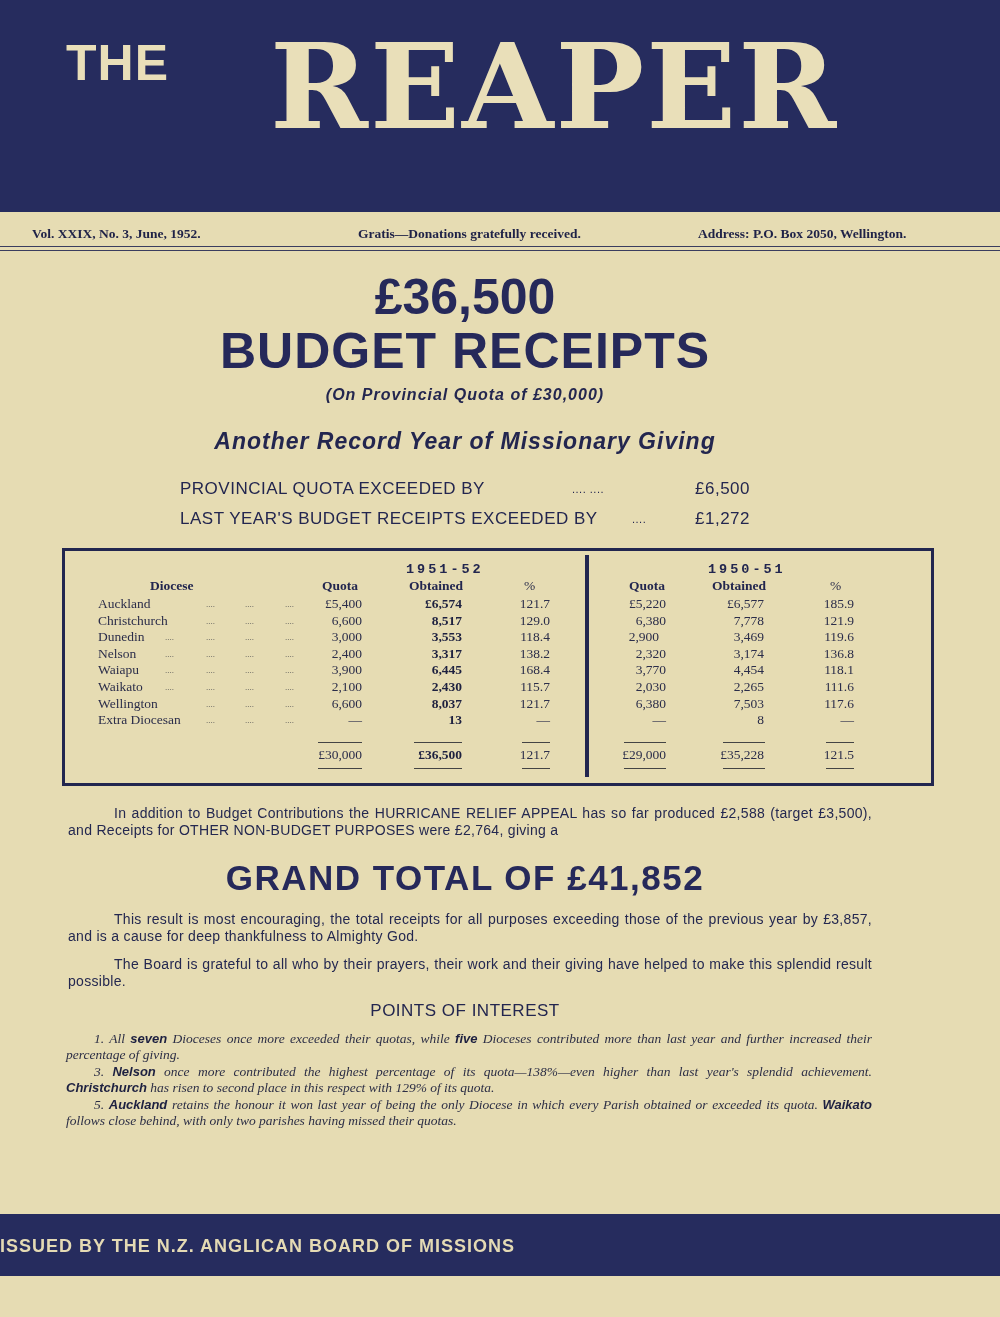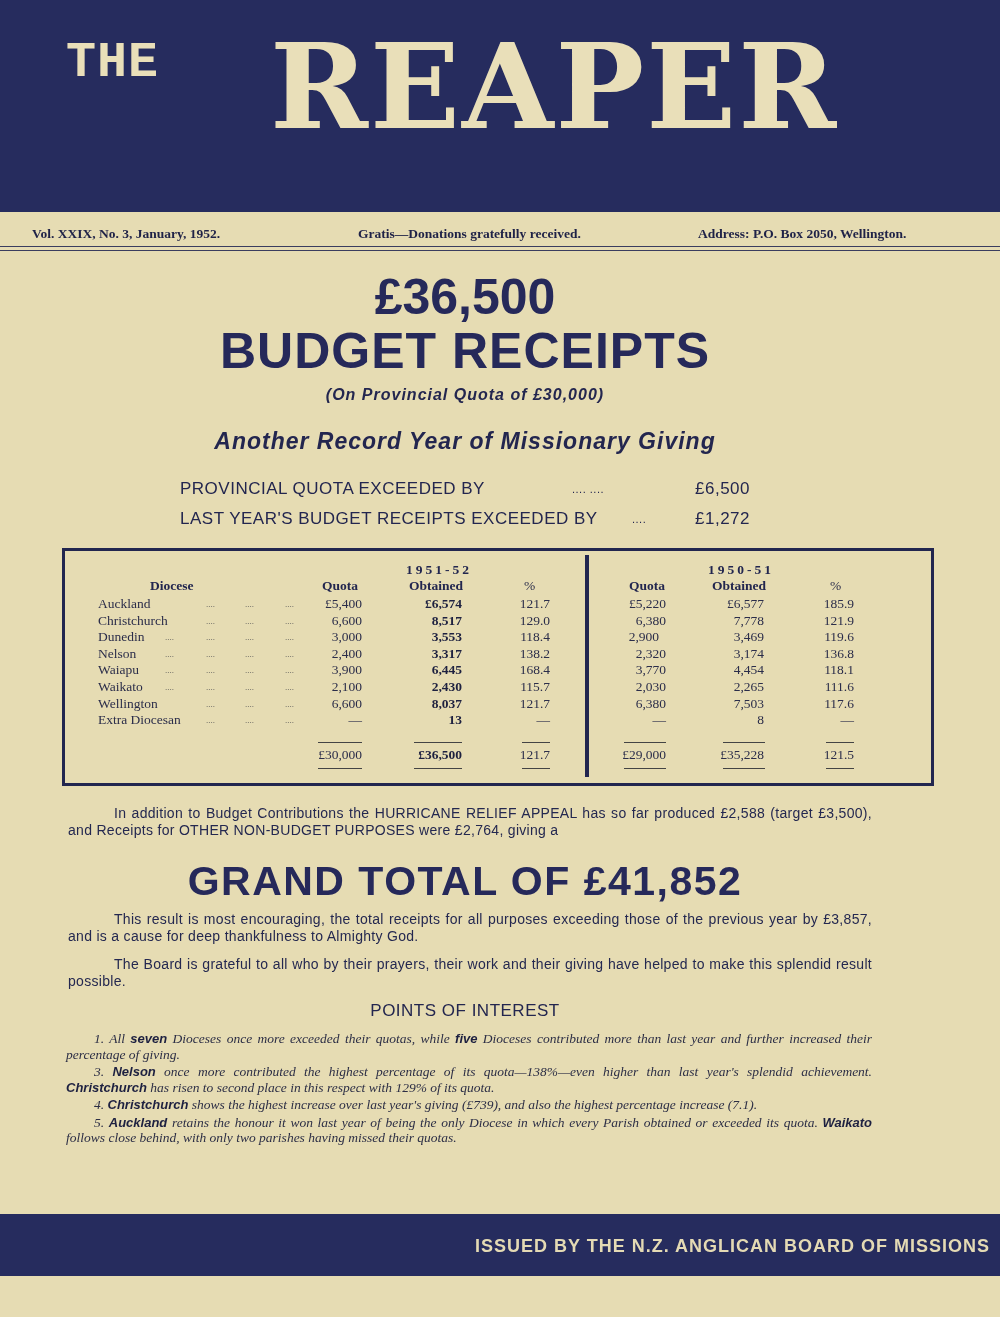--- a/index.html
+++ b/index.html
@@ -9,21 +9,21 @@
     font-family: "Liberation Sans", sans-serif;
     color: #23264f;
     position: relative;
   }
   .masthead {
     position: absolute; left: 0; top: 0; width: 1000px; height: 212px;
     background: #262c5e;
   }
   .mast-the {
     position: absolute; left: 66px; top: 34px;
-    font-family: Liberation Mono, monospace; font-weight: bold;
+    font-family: Liberation Sans, sans-serif; font-weight: bold;
     font-size: 50px; color: #e9dfb9; letter-spacing: 1px;
   }
   .mast-reaper {
     position: absolute; left: 270px; top: 22px;
     font-family: "DejaVu Serif", serif; font-weight: bold;
     font-size: 118px; line-height: 130px; color: #e9dfb9; letter-spacing: 2px;
   }
   .issue-line {
     position: absolute; left: 0; top: 222px; width: 1000px; height: 26px;
   }
@@ -60,61 +60,61 @@
     border: 3px solid #22264f; box-sizing: border-box;
   }
   .divider {
     position: absolute; left: 585px; top: 555px; width: 4px; height: 222px; background: #22264f;
   }
   .cell {
     position: absolute; font-family: "Liberation Serif", serif; font-size: 13.5px;
     white-space: nowrap; color: #2b2d4a;
   }
   .hdr { font-weight: bold; color: #22264f; }
-  .year { font-weight: bold; letter-spacing: 3px; }
+  .year { font-weight: bold; letter-spacing: 3px; font-family: Liberation Mono, monospace; }
   .bold { font-weight: bold; color: #1e2140; }
   .r { text-align: right; }
   .dotsm { font-size: 9px; color: #555; }
   .uline { position: absolute; height: 1px; background: #444; }
 
   .para {
     position: absolute; left: 68px; width: 804px; font-size: 14px; line-height: 17px;
     text-align: justify; color: #242850; letter-spacing: 0.3px;
   }
   .para .ind { display: inline-block; width: 46px; }
   .grand {
-    top: 858px; font-size: 41px; font-weight: bold; letter-spacing: 1.5px; color: #26295a;
+    top: 858px; font-size: 35px; font-weight: bold; letter-spacing: 1.5px; color: #26295a;
   }
   .poi-title {
     top: 1001px; font-size: 17px; letter-spacing: 0.5px;
   }
   .points {
     position: absolute; left: 66px; width: 806px; top: 1031px;
     font-family: "Liberation Serif", serif; font-size: 13.5px; line-height: 15.5px;
     color: #2c2e45; text-align: justify;
   }
   .points p { margin: 0 0 2px 0; text-indent: 28px; font-style: italic; }
   .points b { color: #1d2040; font-family: "Liberation Sans", sans-serif; font-size: 13px; }
   .footer-band {
     position: absolute; left: 0; top: 1214px; width: 1000px; height: 62px; background: #262c5e;
   }
   .footer-text {
-    position: absolute; left: 0; width: 990px; top: 1236px; text-align: right;
+    position: absolute; left: 0; width: 990px; top: 1236px; text-align: left;
     font-size: 18px; font-weight: bold; color: #e4dab4; letter-spacing: 1px;
   }
 </style>
 </head>
 <body>
 
 <div class="masthead"></div>
 <div class="mast-the">THE</div>
 <div class="mast-reaper">REAPER</div>
 
 <div class="issue-line">
-  <span style="left:32px">Vol. XXIX, No. 3, January, 1952.</span>
+  <span style="left:32px">Vol. XXIX, No. 3, June, 1952.</span>
   <span style="left:358px">Gratis—Donations gratefully received.</span>
   <span style="left:698px">Address: P.O. Box 2050, Wellington.</span>
 </div>
 <div class="rule-double"></div>
 
 <div class="center big-amount">£36,500</div>
 <div class="center big-title">BUDGET RECEIPTS</div>
 <div class="center quota-note">(On Provincial Quota of £30,000)</div>
 <div class="center record">Another Record Year of Missionary Giving</div>
 
@@ -250,18 +250,17 @@
 <div class="center poi-title">POINTS OF INTEREST</div>
 
 <div class="para" style="top:805px"><span class="ind"></span><span>In addition to Budget Contributions the HURRICANE RELIEF APPEAL has so far produced £2,588 (target £3,500), and Receipts for OTHER NON-BUDGET PURPOSES were £2,764, giving a</span></div>
 <div class="center grand">GRAND TOTAL OF £41,852</div>
 <div class="para" style="top:911px"><span class="ind"></span><span>This result is most encouraging, the total receipts for all purposes exceeding those of the previous year by £3,857, and is a cause for deep thankfulness to Almighty God.</span></div>
 <div class="para" style="top:956px"><span class="ind"></span><span>The Board is grateful to all who by their prayers, their work and their giving have helped to make this splendid result possible.</span></div>
 
 <div class="points" id="points">
     <p><span>1.</span> <span>All </span><b>seven</b><span> Dioceses once more exceeded their quotas, while </span><b>five</b><span> Dioceses contributed more than last year and further increased their percentage of giving.</span></p>
     <p><span>3.</span> <b>Nelson</b><span> once more contributed the highest percentage of its quota—138%—even higher than last year's splendid achievement. </span><b>Christchurch</b><span> has risen to second place in this respect with 129% of its quota.</span></p>
-    <p><span>4.</span> <b>Christchurch</b><span> shows the highest increase over last year's giving (£739), and also the highest percentage increase (7.1).</span></p>
     <p><span>5.</span> <b>Auckland</b><span> retains the honour it won last year of being the only Diocese in which every Parish obtained or exceeded its quota. </span><b>Waikato</b><span> follows close behind, with only two parishes having missed their quotas.</span></p>
   </div>
 
 <div class="footer-band"></div>
 <div class="footer-text">ISSUED BY THE N.Z. ANGLICAN BOARD OF MISSIONS</div>
 
 </body></html>

